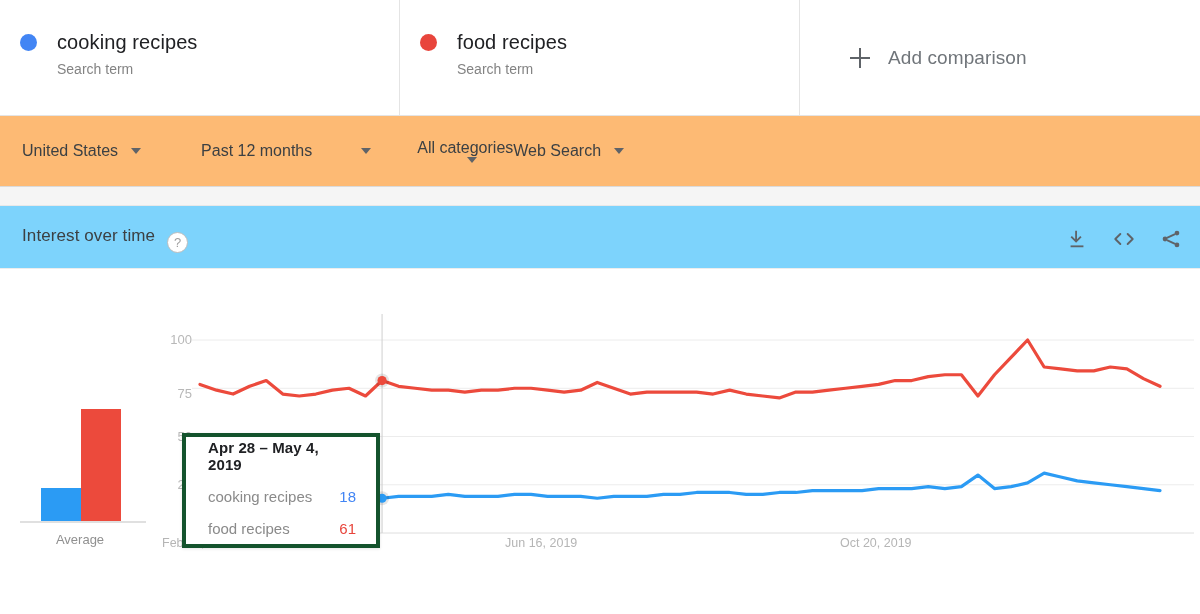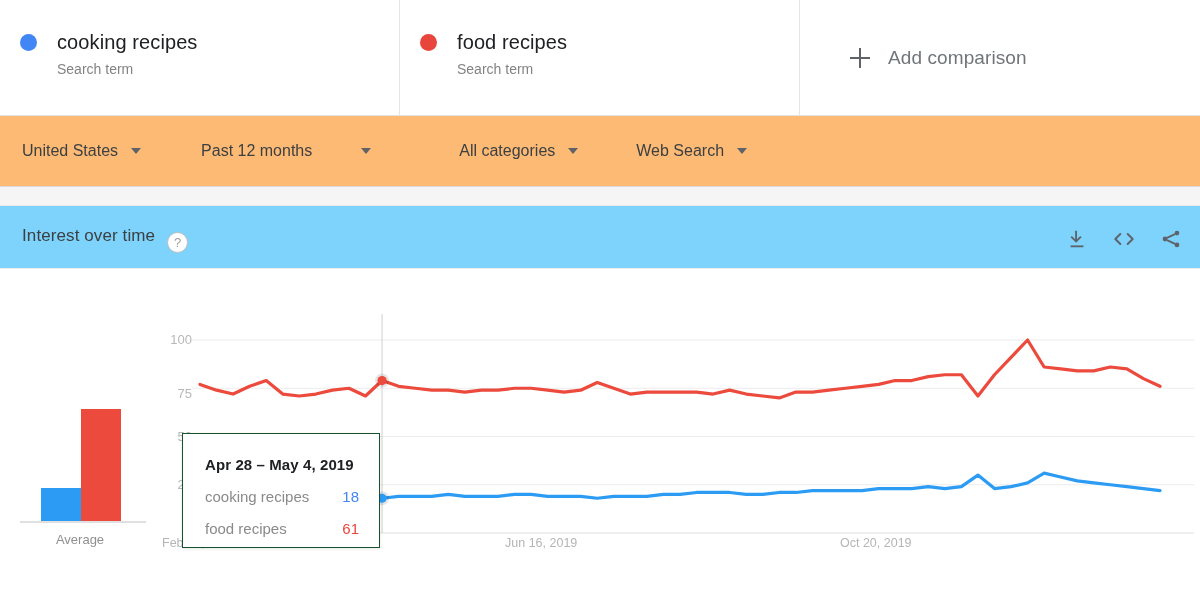--- a/index.html
+++ b/index.html
@@ -55,21 +55,21 @@
   .filter-bar {
     position:absolute; left:0; top:115px; width:1200px; height:71px;
     border-top:1px solid #e4e4e4;
     display:flex; align-items:center; background:#fdba74;
   }
   .filter {
     display:flex; align-items:center; cursor:pointer;
     font-size:16px; color:#3c4043; white-space:nowrap;
   }
   .f1 { margin-left:22px; } .f2 { margin-left:60px;gap:36px; }
-  .f3 { margin-left:88px; } .f4 { margin-left:58px; }
+  .f3 { margin-left:46px;flex-direction:column; } .f4 { }
   .caret {
     width:0;height:0;margin-left:13px;
     border-left:5px solid transparent;border-right:5px solid transparent;
     border-top:6px solid #5f6368;
   }
 
   
   .band {
     position:absolute; left:0; top:186px; width:1200px; height:20px;
     background:#f5f5f5; border-top:1px solid #dadada;
@@ -117,23 +117,23 @@
   .chart-svg  { position:absolute; left:0; top:0; }
   .ylab {
     position:absolute; font-size:13px; color:#b8b8b8; text-align:right;
     width:34px; left:8px;
   }
   .xlab { position:absolute; font-size:12.5px; color:#b5b5b5; top:236px; }
 
   
   .tooltip {
     position:absolute; left:182px; top:433px; width:198px; height:115px;
-    background:#fff; border:1px solid #14532d;
+    background:#fff; border:4px solid #14532d;
     box-shadow:0 1px 3px rgba(0,0,0,0.10);
-    padding:22px 20px 0 22px; z-index:30;
+    padding:2px 20px 0 22px; z-index:30;
   }
   .tt-date { font-size:15px; color:#202124; font-weight:bold; letter-spacing:0.1px; }
   .tt-row {
     display:flex; justify-content:space-between; align-items:baseline;
     margin-top:15px; font-size:15px;
   }
   .tt-name { color:#8a8a8a; }
   .tt-val-blue { color:#4285f4; }
   .tt-val-red  { color:#e8453c; }
 </style>

